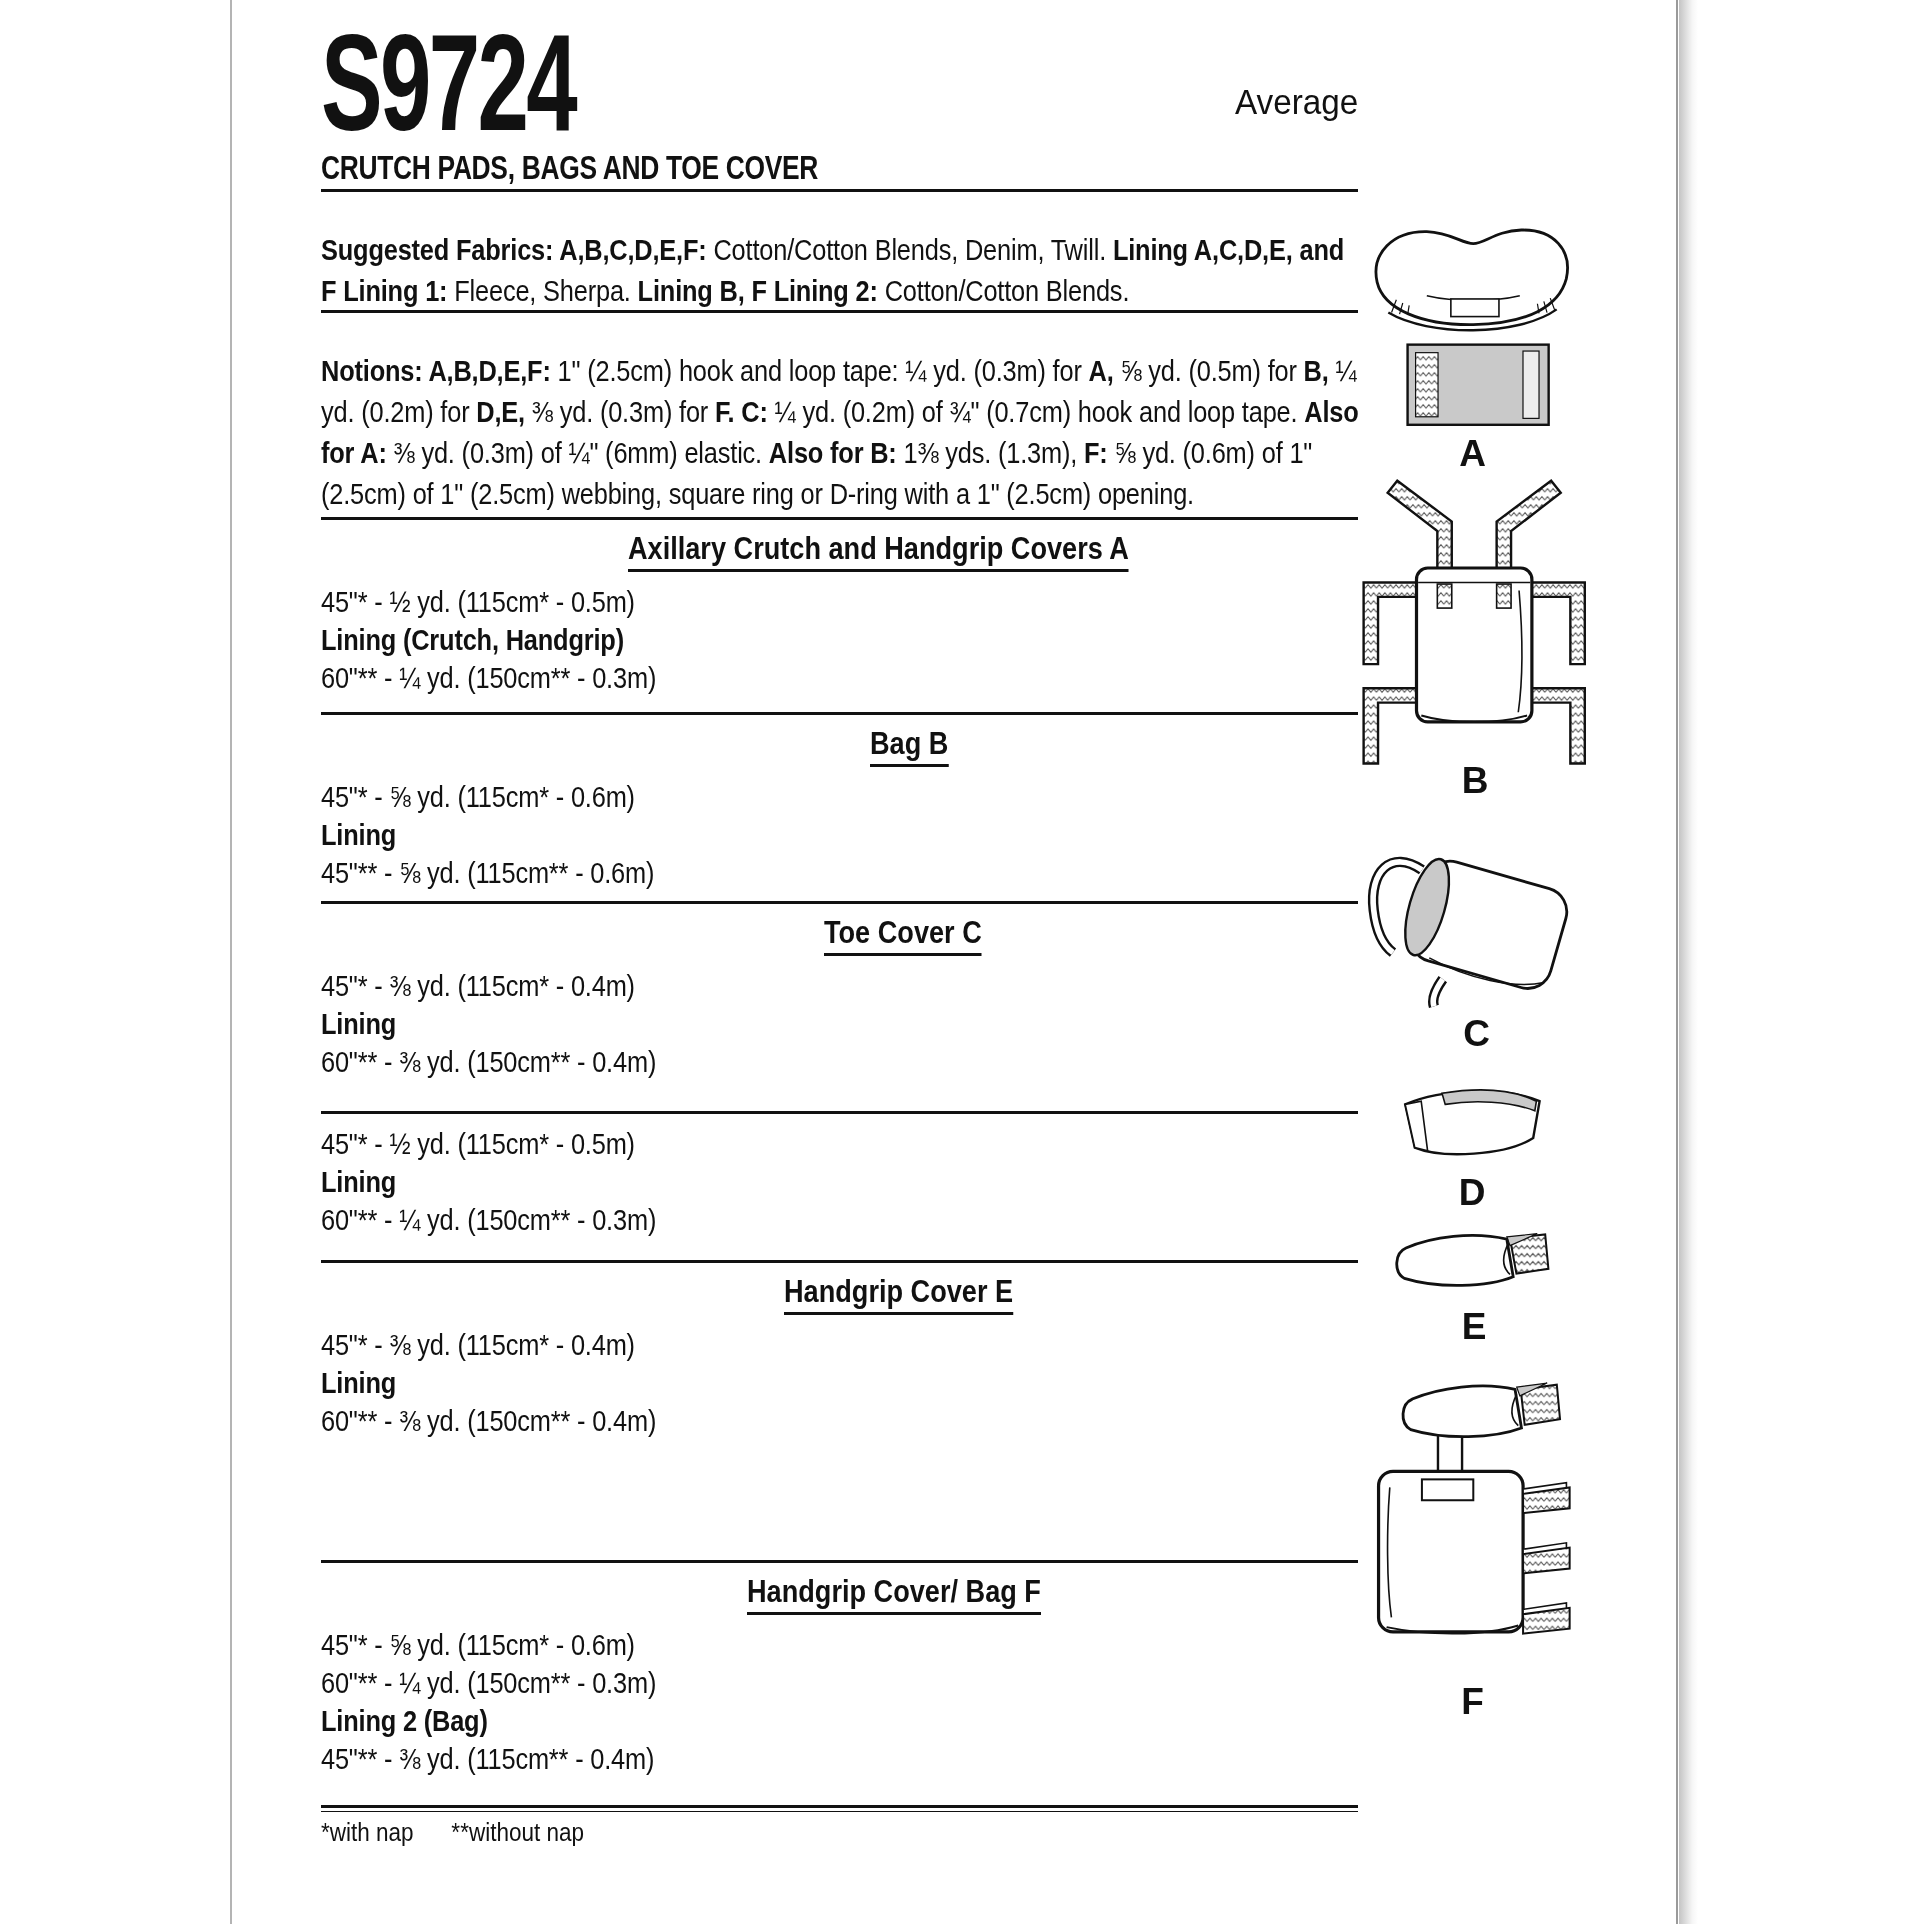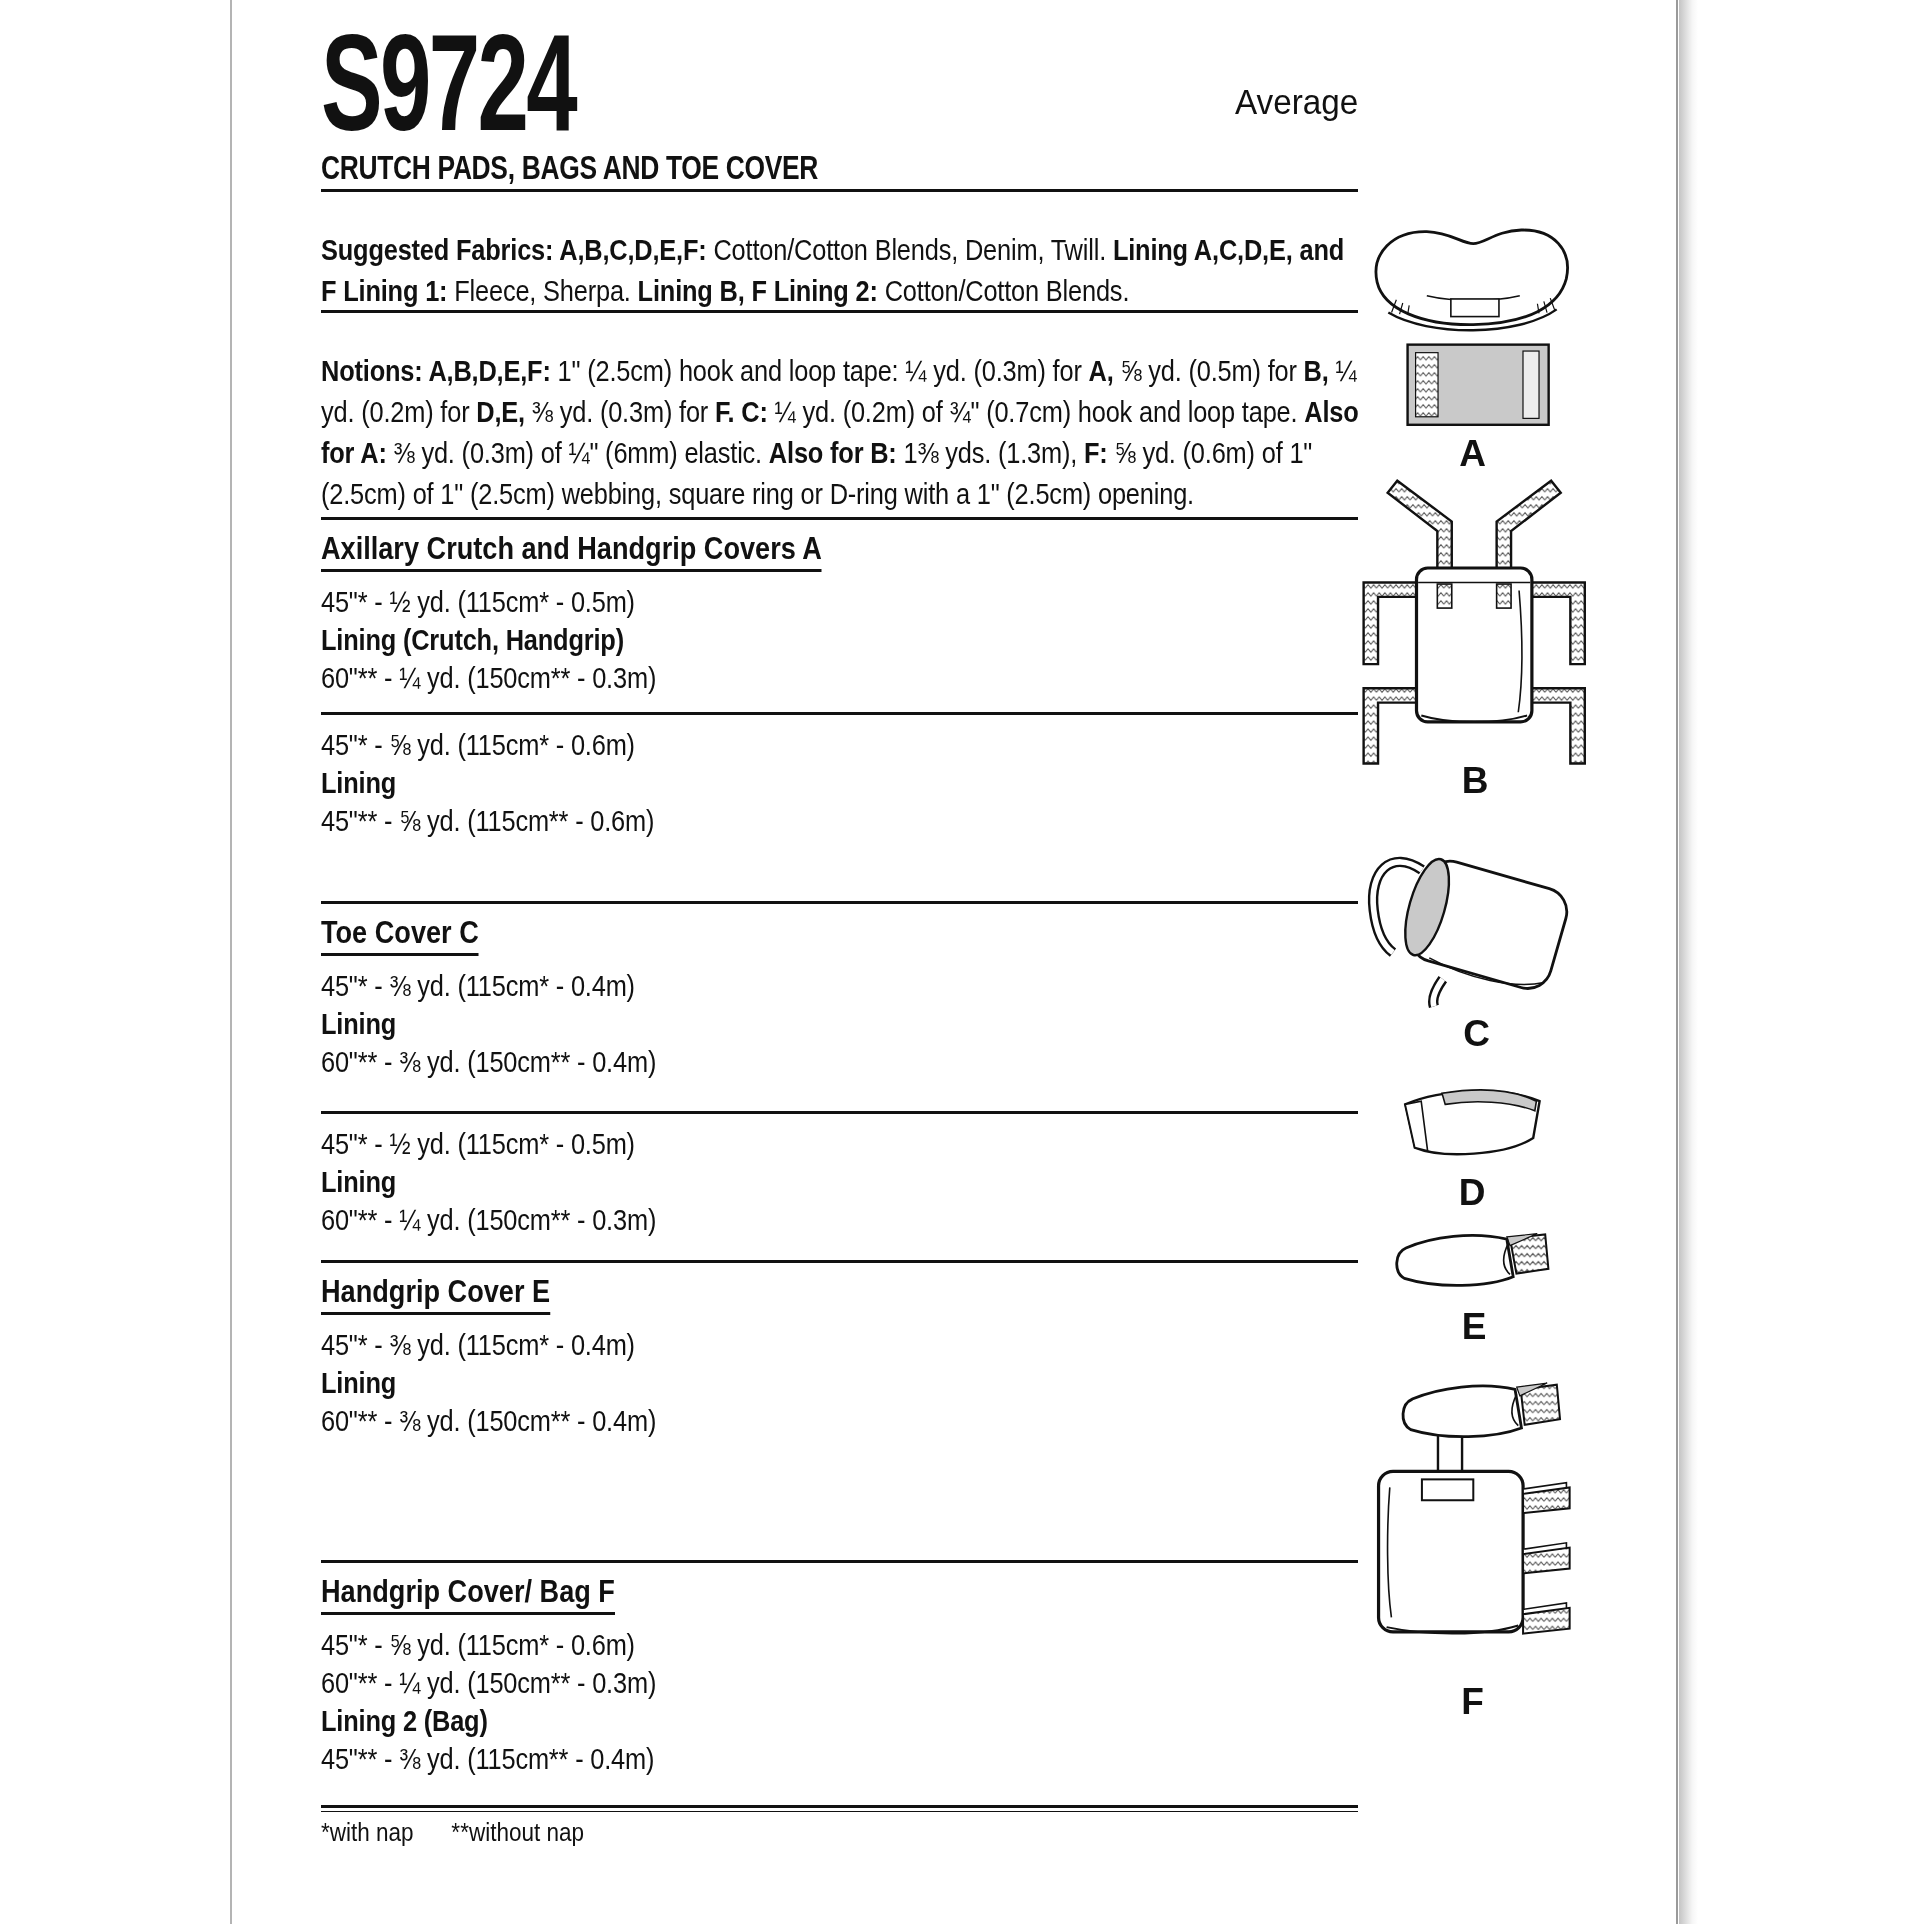--- a/index.html
+++ b/index.html
@@ -27,21 +27,21 @@
         letter-spacing:-0.2px;transform:scaleX(0.875);transform-origin:0 0;}
   .fabrics{top:201px;}
   .notions{top:322px;}
 
   #sections{position:absolute;left:321px;top:0;width:1187px;}
   .yardage{position:absolute;left:0;width:1187px;}
   .yardage:nth-of-type(1){top:517px;} .yardage:nth-of-type(2){top:712px;}
   .yardage:nth-of-type(3){top:901px;} .yardage:nth-of-type(4){top:1111px;}
   .yardage:nth-of-type(5){top:1260px;} .yardage:nth-of-type(6){top:1560px;}
   .sec-rule{width:1037px;height:3.2px;background:#111;margin:0 0 11.2px 0;}
-  .sec-title{margin:0 0 11.2px 0;font-size:31px;font-weight:bold;line-height:35px;}
+  .sec-title{margin:0 0 11.2px 0;font-size:31px;font-weight:bold;line-height:35px;text-align:center;}
   .sec-title .cond{border-bottom:3.2px solid #111;padding-bottom:2.4px;}
   .sec-line{margin:0;font-size:29px;line-height:38px;letter-spacing:-0.2px;}
 
   .footer-rule{position:absolute;left:321px;top:1805px;width:1037px;height:3.2px;
                border-top:3.2px solid #111;border-bottom:1.6px solid #111;background:#fff;box-sizing:border-box;
                height:7.2px;}
   .footnotes{position:absolute;left:321px;top:1818px;font-size:25px;
              transform:scaleX(0.9);transform-origin:0 0;}
   .footnotes span{margin-right:42px;}
 
@@ -86,20 +86,21 @@
     <h3 class="sec-title"><span class="cond">Axillary Crutch and Handgrip Covers A</span></h3>
     <div class="sec-lines">
           <p class="sec-line"><span class="cond">45"* - ½ yd. (115cm* - 0.5m)</span></p>
           <p class="sec-line b"><span class="cond">Lining (Crutch, Handgrip)</span></p>
           <p class="sec-line"><span class="cond">60"** - ¼ yd. (150cm** - 0.3m)</span></p>
         </div>
   </section>
 
   <section class="yardage">
     <div class="sec-rule"></div>
+    <h3 class="sec-title"><span class="cond">Bag B</span></h3>
     <div class="sec-lines">
           <p class="sec-line"><span class="cond">45"* - ⅝ yd. (115cm* - 0.6m)</span></p>
           <p class="sec-line b"><span class="cond">Lining</span></p>
           <p class="sec-line"><span class="cond">45"** - ⅝ yd. (115cm** - 0.6m)</span></p>
         </div>
   </section>
 
   <section class="yardage">
     <div class="sec-rule"></div>
     <h3 class="sec-title"><span class="cond">Toe Cover C</span></h3>

